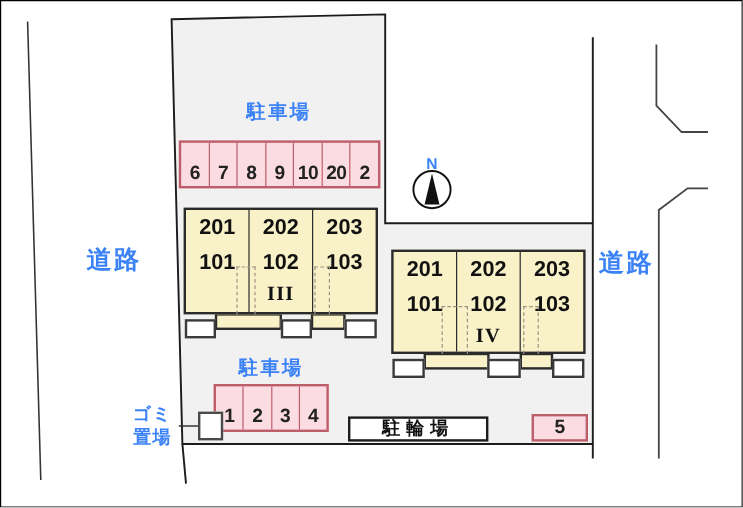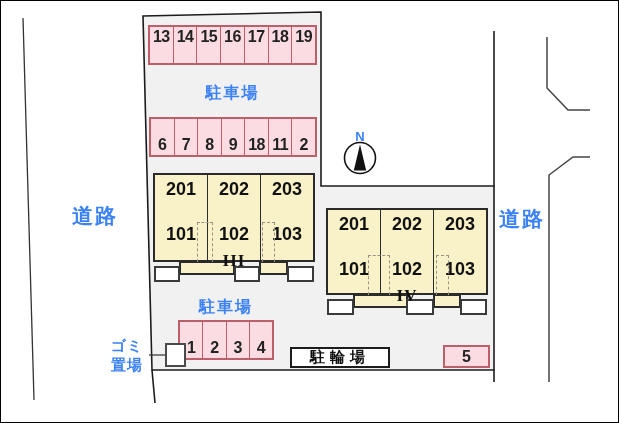--- a/index.html
+++ b/index.html
@@ -30,21 +30,21 @@
   
   .building{
     position:absolute;display:flex;box-sizing:border-box;
     background:var(--building-fill,#f9f2c9);
     border:2px solid var(--building-border,#2b2b2b);
   }
   .unit{flex:1;text-align:center;box-sizing:border-box;border-left:1.2px solid var(--building-border,#2b2b2b);}
   .unit:first-child{border-left:none;}
   .unit .num{display:block;font-size:18px;font-weight:600;color:#111;}
   .unit .num.upper{margin-top:4px;}
-  .unit .num.lower{margin-top:24px;}
+  .unit .num.lower{margin-top:8px;}
   .unit .roman{
     display:block;margin-top:6px;font-size:17px;font-weight:bold;
     font-family:"Liberation Serif","DejaVu Serif",serif;letter-spacing:1px;color:#111;
   }
   .step{
     position:absolute;background:var(--building-fill,#f9f2c9);
     border:2px solid var(--building-border,#2b2b2b);box-sizing:border-box;
   }
   .porch{
     position:absolute;background:#ffffff;border:2px solid #3a3a3a;box-sizing:border-box;
@@ -88,39 +88,30 @@
     <polyline points="590,157 573,157 549,175 549,382" fill="none" stroke="#444" stroke-width="1.5"></polyline>
     <line x1="149" y1="355" x2="166" y2="355" stroke="#333" stroke-width="1.2"></line>
     <g>
       <circle cx="360" cy="158" r="15.5" fill="#ffffff" stroke="#111" stroke-width="1.6"></circle>
       <polygon points="360,144.5 353.8,170.5 366.2,170.5" fill="#111"></polygon>
     </g>
   </svg>
 
   <div class="jlabel north-label abs" style="left:348px;top:129px;width:24px;">N</div>
 
-  <div class="stall-row" style="left:148px;top:25px;width:169px;height:40px;">
-    <div class="stall top">13</div>
-    <div class="stall top">14</div>
-    <div class="stall top">15</div>
-    <div class="stall top">16</div>
-    <div class="stall top">17</div>
-    <div class="stall top">18</div>
-    <div class="stall top">19</div>
-  </div>
 
   <div class="jlabel parking-title abs" style="left:148px;top:83px;width:169px;">駐車場</div>
 
   <div class="stall-row" style="left:149px;top:117px;width:168px;height:40px;">
     <div class="stall bottom">6</div>
     <div class="stall bottom">7</div>
     <div class="stall bottom">8</div>
     <div class="stall bottom">9</div>
-    <div class="stall bottom">18</div>
-    <div class="stall bottom">11</div>
+    <div class="stall bottom">10</div>
+    <div class="stall bottom">20</div>
     <div class="stall bottom">2</div>
   </div>
 
   <div class="step" style="left:179px;top:261px;width:56px;height:14px;"></div>
   <div class="step" style="left:259px;top:261px;width:29px;height:14px;"></div>
   <div class="porch" style="left:154px;top:266px;width:26px;height:16px;"></div>
   <div class="porch" style="left:234px;top:266px;width:26px;height:16px;"></div>
   <div class="porch" style="left:287px;top:266px;width:27px;height:16px;"></div>
 
   <div class="building" style="left:153px;top:173px;width:162px;height:89px;">
@@ -167,21 +158,21 @@
 
   <div class="jlabel parking-title abs" style="left:178px;top:297px;width:96px;">駐車場</div>
 
   <div class="stall-row" style="left:178px;top:320px;width:96px;height:40px;">
     <div class="stall bottom">1</div>
     <div class="stall bottom">2</div>
     <div class="stall bottom">3</div>
     <div class="stall bottom">4</div>
   </div>
 
-  <div class="bicycle-box" style="left:290px;top:347px;width:100px;height:21px;">駐輪場</div>
+  <div class="bicycle-box" style="left:290px;top:347px;width:117px;height:21px;">駐輪場</div>
 
   <div class="space5" style="left:443px;top:345px;width:47px;height:23px;">5</div>
 
   <div class="garbage-box" style="left:165px;top:343px;width:21px;height:24px;"></div>
   <div class="jlabel garbage-label abs" style="left:103px;top:336px;width:48px;">
     <span>ゴミ</span><br>
     <span>置場</span>
   </div>
 
   <div class="jlabel road abs" style="left:59px;top:202px;width:72px;">道路</div>

